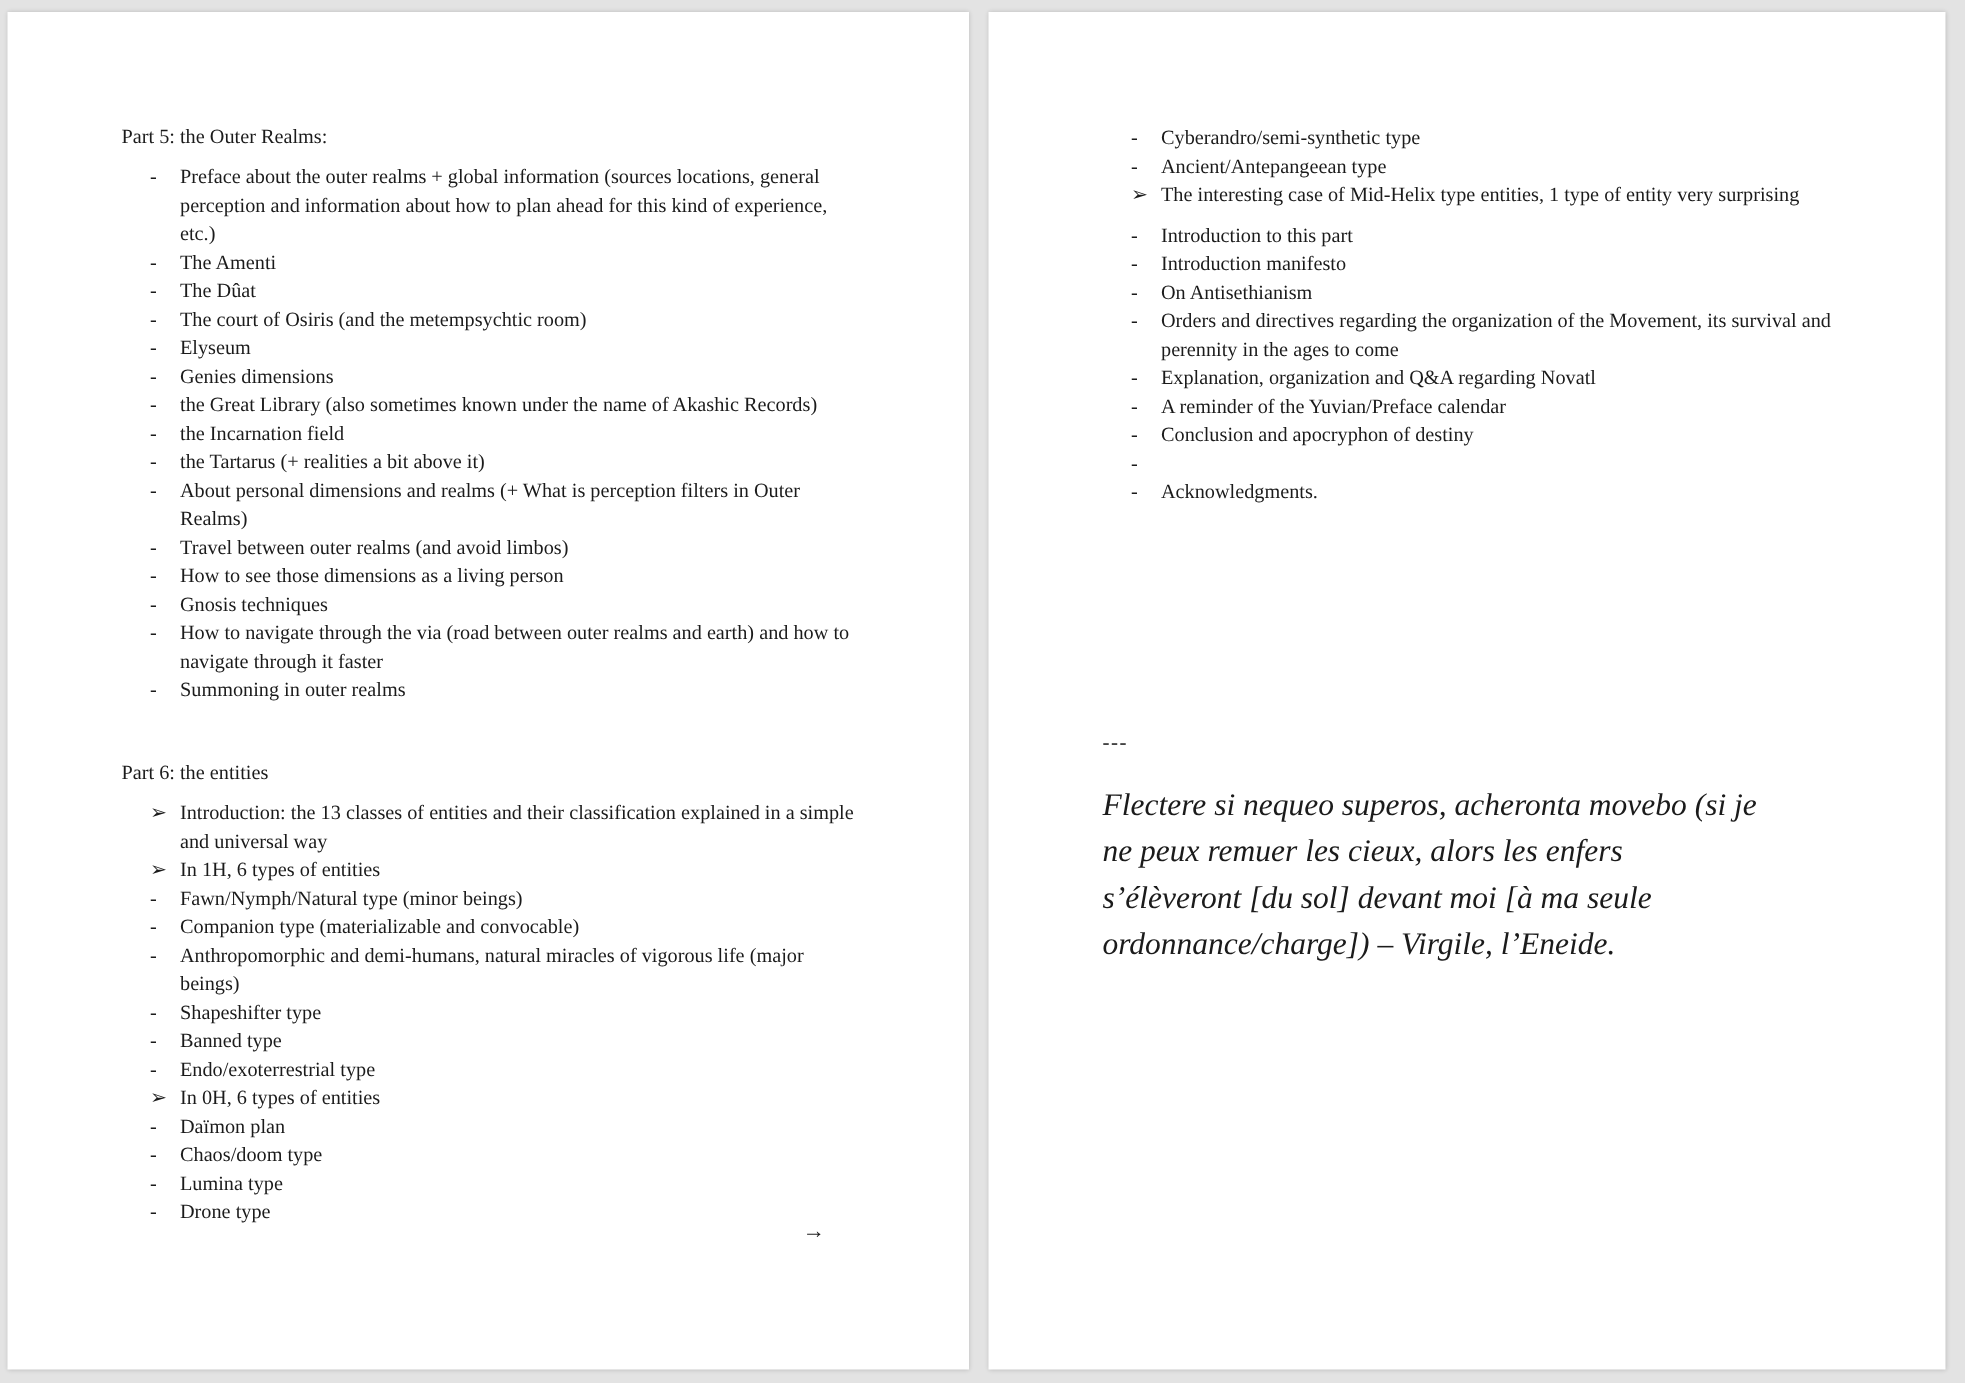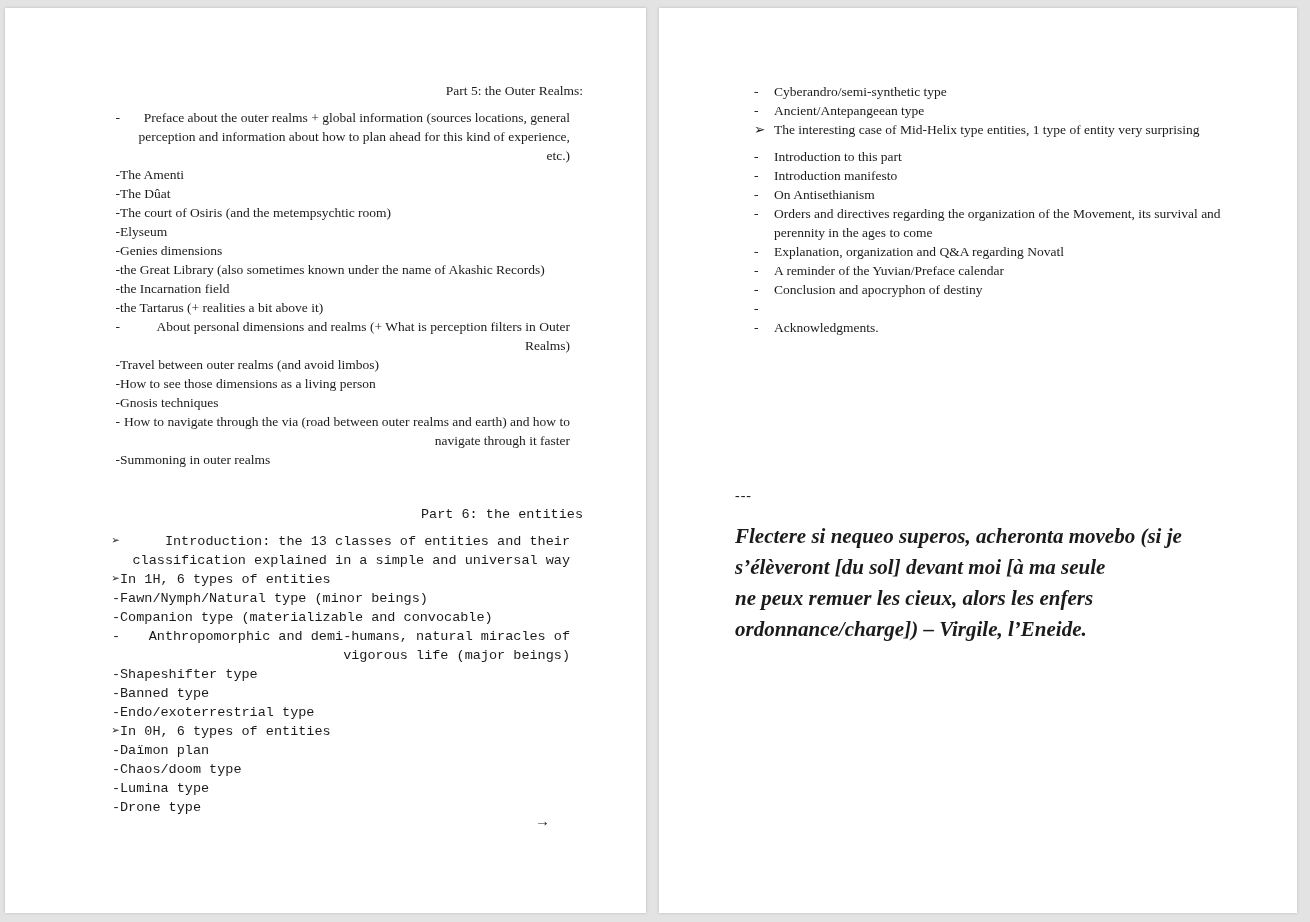--- a/index.html
+++ b/index.html
@@ -19,38 +19,38 @@
     background: #ffffff;
     box-shadow: 0 0 3px rgba(0,0,0,0.18);
   }
   #page-left  { left: 5px;   width: 641px; }
   #page-right { left: 659px; width: 638px; }
   .content {
     position: relative;
     height: 100%;
     box-sizing: border-box;
   }
-  #page-left  .content { padding: 73px 63px 0 76px; text-align: right; }
+  #page-left  .content { padding: 73px 63px 0 76px; }
   #page-right .content { padding: 74px 55px 0 76px; }
 
   .heading {
     font-size: 13.5px;
     line-height: 19px;
   }
   .olist { margin: 8px 0 0 19px; }
   .olist.no-top { margin-top: 0; }
   .li {
     display: flex;
     font-size: 13.5px;
     line-height: 19px;
   }
   .li .bullet { flex: 0 0 20px; }
   .li .txt { max-width: 450px; }
 
-  .sec-part6 { margin-top: 36px; font-family: Liberation Mono, monospace; }
+  .sec-part6 { margin-top: 36px; }
 
   .cont-arrow {
     position: absolute;
     left: 530px;
     top: 804px;
     font-size: 15px;
     line-height: 19px;
   }
 
   .para {
@@ -65,21 +65,21 @@
     line-height: 19px;
     letter-spacing: 1px;
   }
   .quote {
     margin-top: 16px;
     font-style: italic;
     font-size: 21px;
     line-height: 31px;
     max-width: 505px;
   }
-  .quote-line { display: block; font-weight: bold; }
+  .quote-line { display: block; }
 </style>
 </head>
 <body>
 
 <div class="page" id="page-left">
   <div class="content">
 
     <div class="sec-part5">
       <div class="heading">Part 5: the Outer Realms:</div>
       <div class="olist">
@@ -304,21 +304,21 @@
           <span class="txt">Acknowledgments.</span>
         </div>
       </div>
 
     <div class="divider">---</div>
 
     <div class="quote">
 
         <span class="quote-line">Flectere si nequeo superos, acheronta movebo (si je</span>
 
+        <span class="quote-line">ne peux remuer les cieux, alors les enfers</span>
+
         <span class="quote-line">s’élèveront [du sol] devant moi [à ma seule</span>
-
-        <span class="quote-line">ne peux remuer les cieux, alors les enfers</span>
 
         <span class="quote-line">ordonnance/charge]) – Virgile, l’Eneide.</span>
       </div>
 
   </div>
 </div>
 
 </body></html>

